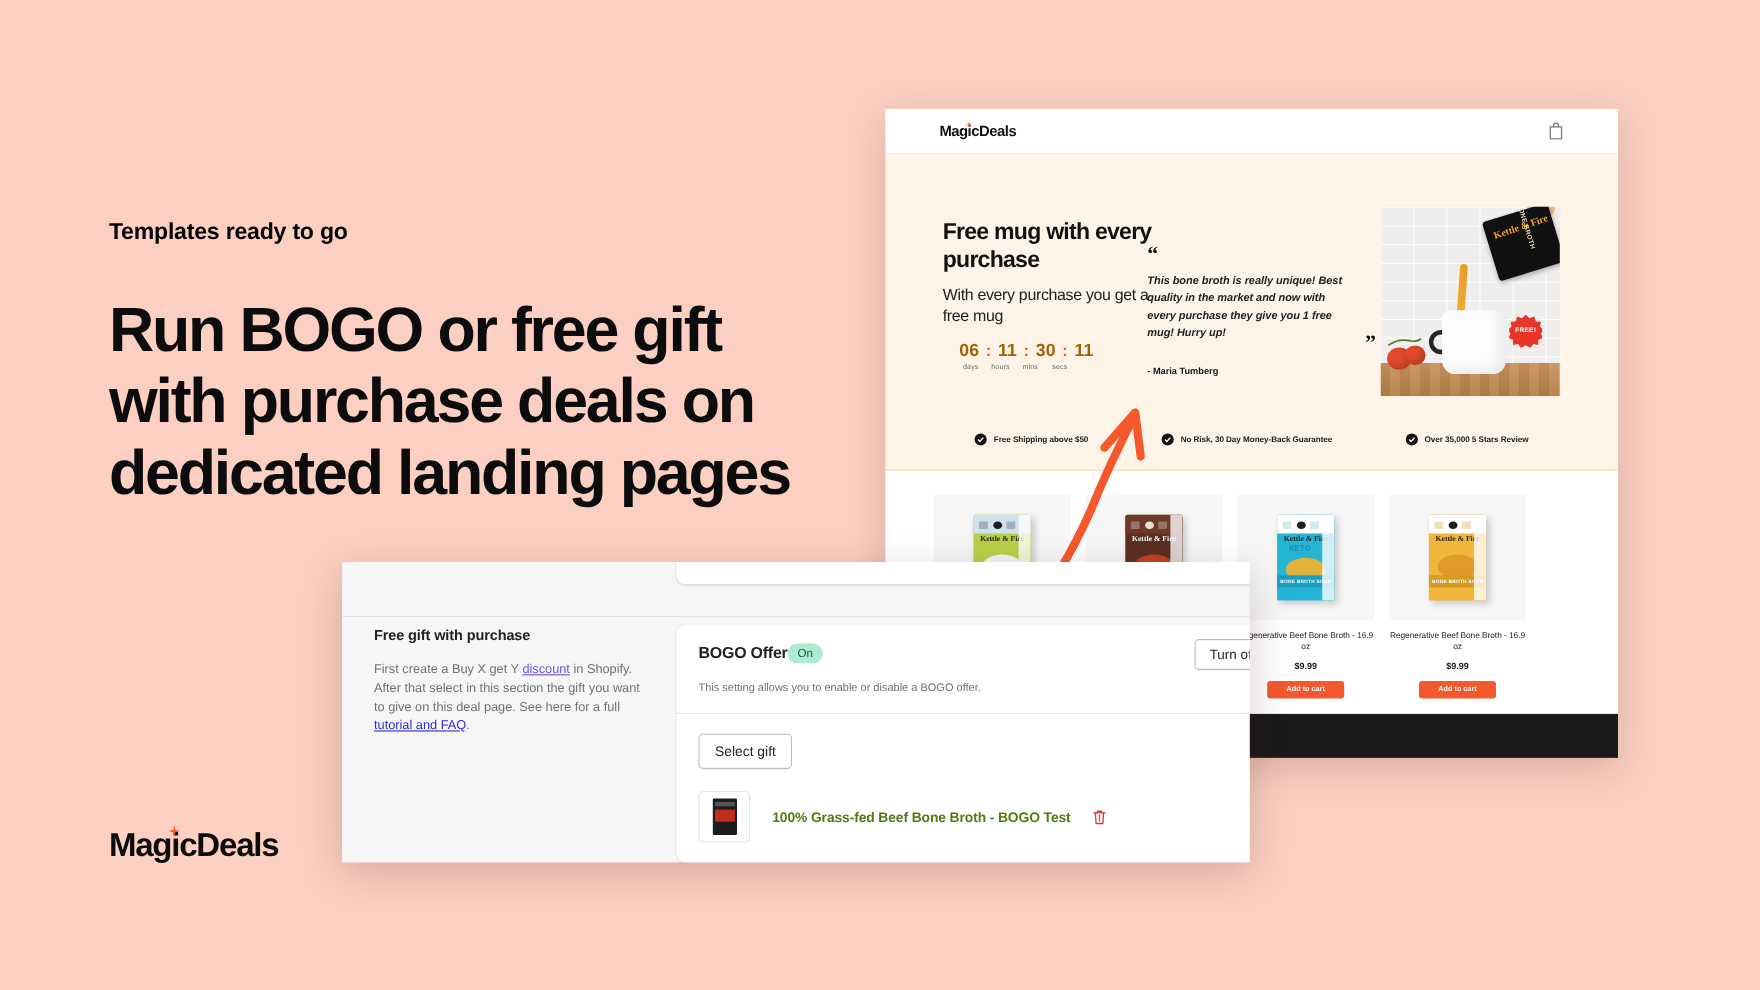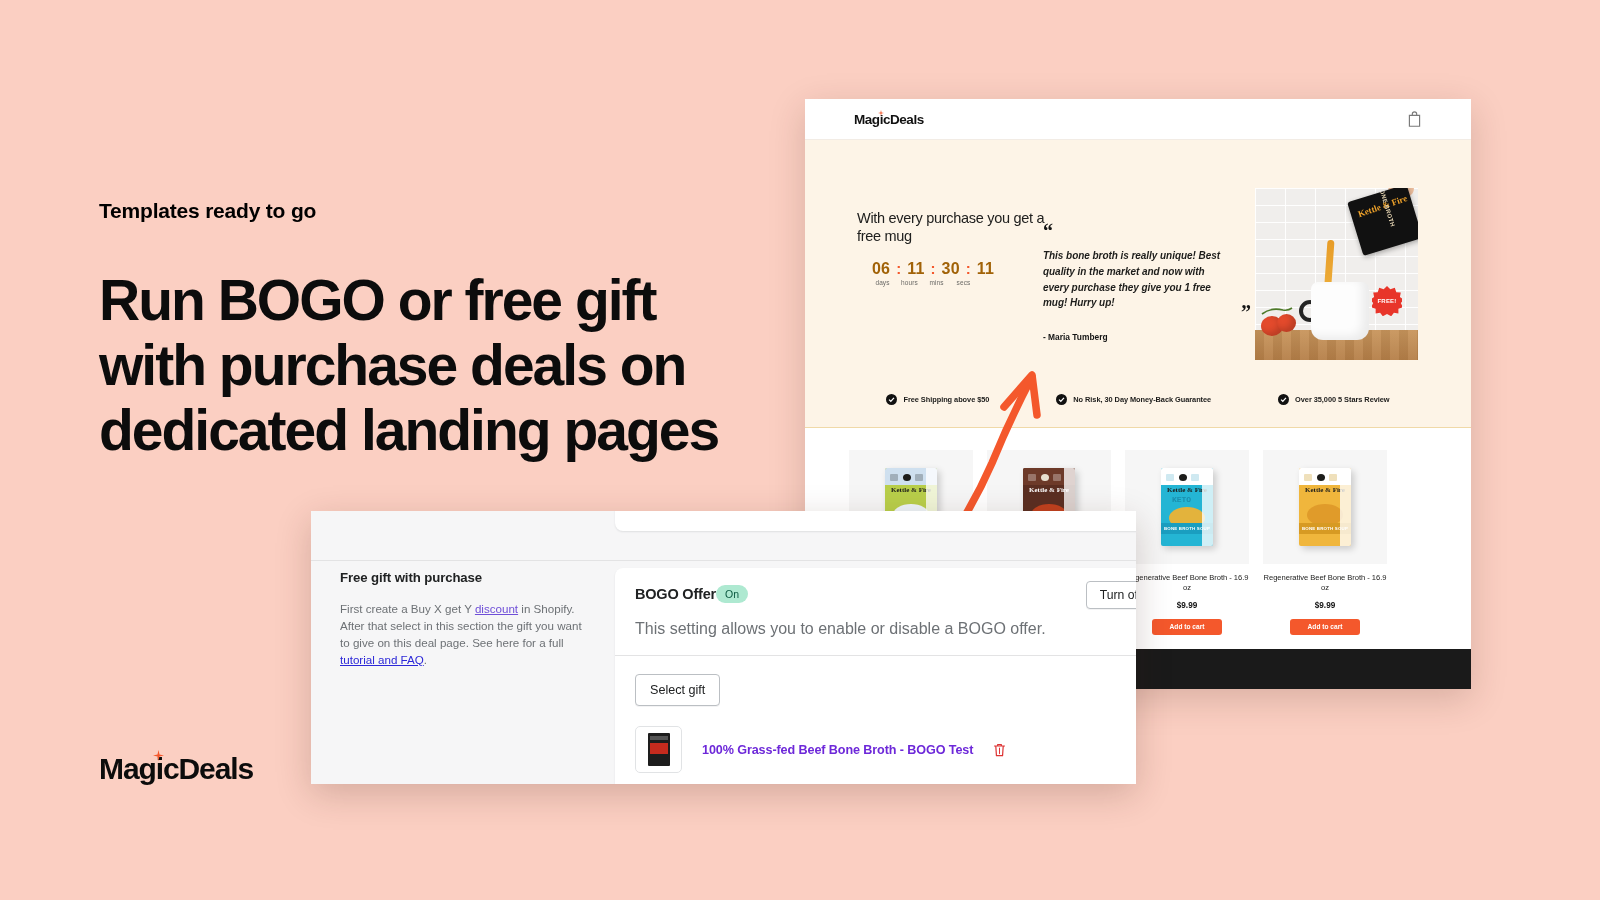--- a/index.html
+++ b/index.html
@@ -217,35 +217,35 @@
     background:#aee9d1; color:#0b5a41; font-size:10.5px; font-weight:500;
     border-radius:10px; padding:2px 9px; line-height:1.35;
   }
   .turn-off {
     position:absolute; right:20px; top:13px;
     background:#fff; border:1px solid #bbbfc3; border-radius:4px;
     padding:6px 13px; font-size:12.2px; color:#202223; cursor:pointer;
     font-family:"Liberation Sans", sans-serif;
     box-shadow:0 1px 0 rgba(22,29,37,.05);
   }
-  .ac-desc { padding:0 20px 17px 20px; font-size:16px; color:#6d7175; }
+  .ac-desc { padding:0 20px 17px 20px; font-size:10px; color:#6d7175; }
   .ac-rule { height:1px; background:#e3e3e4; }
   .ac-body { padding:18px 20px 0 20px; }
   .select-gift {
     background:#fff; border:1px solid #bbbfc3; border-radius:4px;
     padding:8px 14px; font-size:12.6px; color:#202223; cursor:pointer;
     font-family:"Liberation Sans", sans-serif; box-shadow:0 1px 0 rgba(22,29,37,.05);
   }
   .gift-row { display:flex; align-items:center; gap:20px; margin-top:20px; padding-bottom:18px; }
   .gift-thumb { width:47px; height:47px; border:1px solid #e1e3e5; border-radius:5px;
                 background:#fff; display:flex; align-items:center; justify-content:center; flex:none; }
   .gift-thumb .minibox { width:22px; height:33px; background:#1d1d1d; border-radius:1px; position:relative; overflow:hidden; }
   .gift-thumb .minibox .r { position:absolute; left:2px; right:2px; top:10px; height:11px; background:#c62b1e; }
   .gift-thumb .minibox .t { position:absolute; left:2px; right:2px; top:3px; height:4px; background:#555; }
-  .gift-name { font-size:12.6px; font-weight:700; color:#6d28d9; letter-spacing:-.1px; }
+  .gift-name { font-size:12.6px; font-weight:700; color:#4d7c0f; letter-spacing:-.1px; }
   .trash-icon { width:13px; height:14px; flex:none; }
 </style>
 </head>
 <body>
 
 <div class="eyebrow">Templates ready to go</div>
 <h1 class="headline">Run BOGO or free gift with purchase deals on dedicated landing pages</h1>
 
 <div class="brand-logo">
   <span>MagicDeals</span>
@@ -265,20 +265,21 @@
     </div>
     <svg class="bag-icon" viewBox="0 0 20 22">
       <path d="M3 6 H17 V21 H3 Z" fill="none" stroke="#7a7a7a" stroke-width="1.6"></path>
       <path d="M7 6.5 V4.2 A3 3 0 0 1 13 4.2 V6.5" fill="none" stroke="#7a7a7a" stroke-width="1.6"></path>
     </svg>
   </div>
 
   <div class="sf-hero">
 
     <div class="hero-left">
+      <div class="hero-title">Free mug with every purchase</div>
       <div class="hero-sub">With every purchase you get a free mug</div>
 
       <div class="countdown">
         <div class="cd-row">
           <span class="cd-num">06</span>
           <span class="cd-sep">:</span>
           <span class="cd-num">11</span>
           <span class="cd-sep">:</span>
           <span class="cd-num">30</span>
           <span class="cd-sep">:</span>

